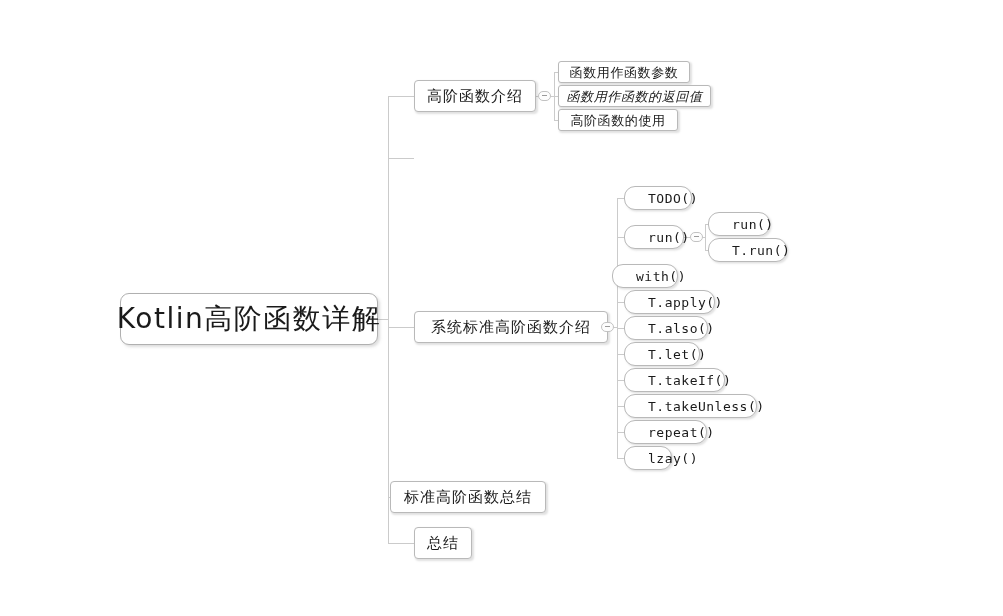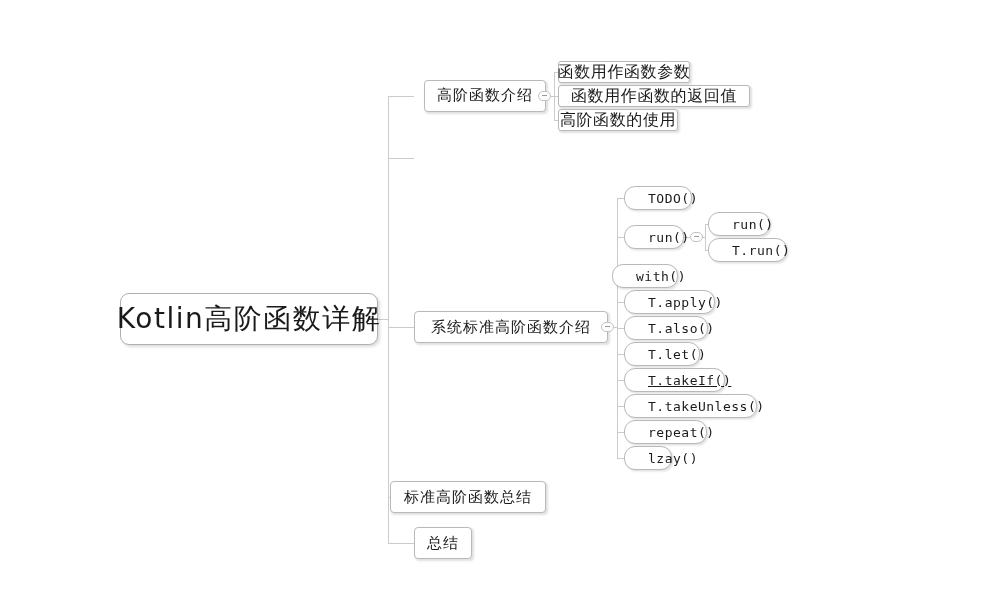--- a/index.html
+++ b/index.html
@@ -58,56 +58,56 @@
   }
   
   .node.lvl1 {
     height: 32px;
     border-radius: 4px;
   }
   .node.lvl1 .node-label {
     font-size: 15px;
     letter-spacing: 1px;
   }
-  .n-intro      { left: 424px; top: 80px;  width: 122px; font-family: Liberation Mono, monospace; }
+  .n-intro      { left: 414px; top: 80px;  width: 122px; }
   .n-custom     { left: 414px; top: 142px; width: 138px; }
   .n-std        { left: 414px; top: 311px; width: 194px; }
   .n-summary    { left: 390px; top: 481px; width: 156px; }
   .n-end        { left: 414px; top: 527px; width: 58px;  }
   
   .node.lvl2cn {
     height: 22px;
     border-radius: 3px;
   }
   .node.lvl2cn .node-label {
-    font-size: 16px;
+    font-size: 13px;
     letter-spacing: 0.6px;
   }
   .n-arg  { left: 558px; top: 61px;  width: 132px; }
-  .n-ret  { left: 558px; top: 85px;  width: 192px; }
+  .n-ret  { left: 558px; top: 85px;  width: 153px; font-style: italic; }
   .n-use  { left: 558px; top: 109px; width: 120px; }
   
   .node.code {
     height: 24px;
     border-radius: 11px;
     justify-content: flex-start;
     padding-left: 23px;
   }
   .node.code .node-label {
     font-family: "DejaVu Sans Mono", "Liberation Mono", monospace;
     font-size: 13px;
     letter-spacing: 0.5px;
   }
   .n-todo        { left: 624px; top: 186px; width: 68px; }
   .n-run         { left: 624px; top: 225px; width: 60px; }
   .n-with        { left: 612px; top: 264px; width: 66px; }
   .n-apply       { left: 624px; top: 290px; width: 91px; }
   .n-also        { left: 624px; top: 316px; width: 84px; }
   .n-let         { left: 624px; top: 342px; width: 76px; }
-  .n-takeif      { left: 624px; top: 368px; width: 101px; text-decoration: underline; }
+  .n-takeif      { left: 624px; top: 368px; width: 101px; }
   .n-takeunless  { left: 624px; top: 394px; width: 133px; }
   .n-repeat      { left: 624px; top: 420px; width: 83px; }
   .n-lzay        { left: 624px; top: 446px; width: 48px; }
   
   .n-run-plain { left: 708px; top: 212px; width: 62px; }
   .n-run-t     { left: 708px; top: 238px; width: 79px; }
   
   .toggle {
     position: absolute;
     box-sizing: border-box;

